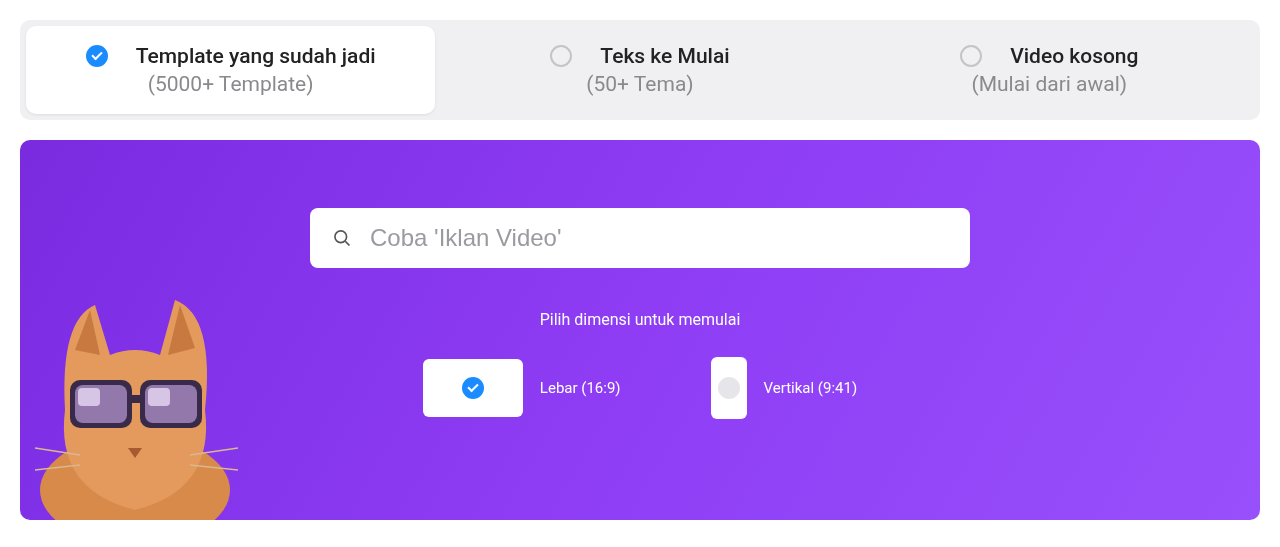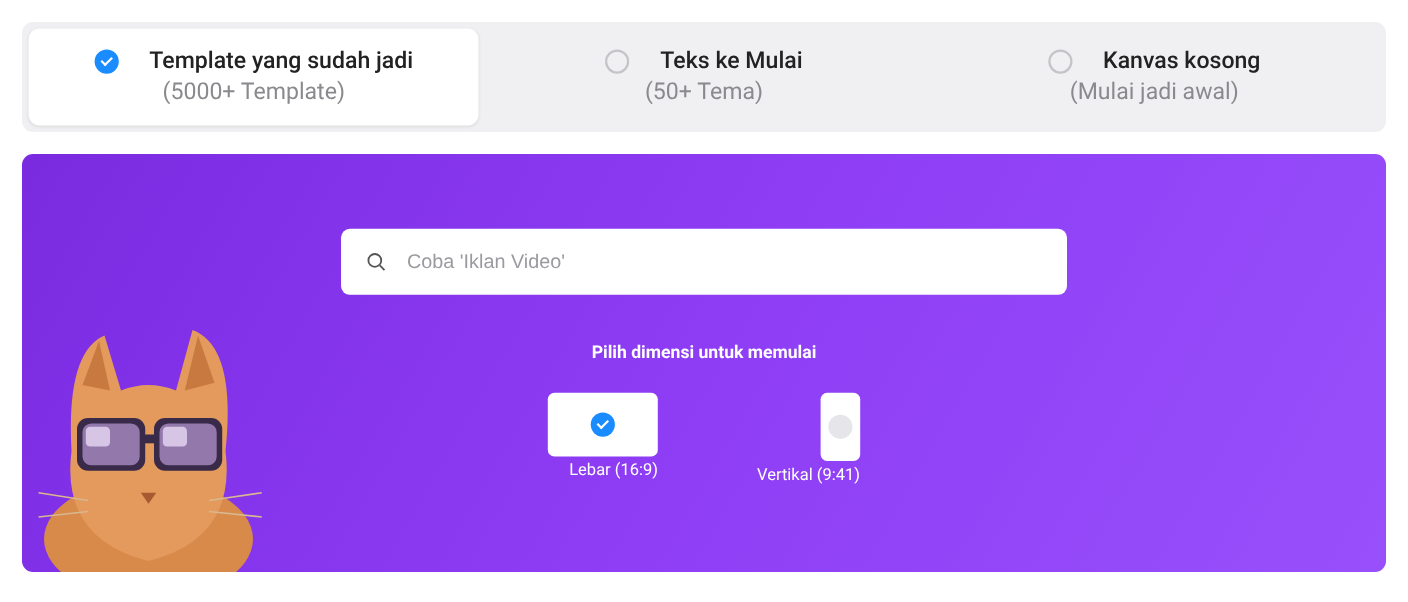--- a/index.html
+++ b/index.html
@@ -101,43 +101,43 @@
     }
     .search-icon {
       width: 20px;
       height: 20px;
       flex-shrink: 0;
     }
     .search-input {
       flex: 1;
       border: none;
       outline: none;
-      font-size: 18px;
+      font-size: 24px;
       color: #444;
       background: transparent;
     }
     .search-input::placeholder {
       color: #9a9aa0;
     }
     .dimension-label {
       color: #fff;
       font-size: 16px;
       margin-top: 42px;
-      font-weight: 700;
+      font-weight: 400;
     }
     .dimension-options {
       display: flex;
       gap: 90px;
       margin-top: 28px;
     }
     .dim-option {
       display: flex;
-      flex-direction: column;
-      align-items: flex-end;
-      gap: 3px;
+      flex-direction: row;
+      align-items: center;
+      gap: 17px;
       cursor: pointer;
     }
     .dim-box {
       background: #fff;
       border-radius: 6px;
       display: flex;
       align-items: center;
       justify-content: center;
     }
     .dim-box.wide { width: 100px; height: 58px; }
@@ -183,23 +183,23 @@
   <div class="tab">
     <div class="tab-header">
       <span class="radio-indicator"></span>
       <span class="tab-title">Teks ke Mulai</span>
     </div>
     <span class="tab-subtitle">(50+ Tema)</span>
   </div>
   <div class="tab">
     <div class="tab-header">
       <span class="radio-indicator"></span>
-      <span class="tab-title">Kanvas kosong</span>
-    </div>
-    <span class="tab-subtitle">(Mulai jadi awal)</span>
+      <span class="tab-title">Video kosong</span>
+    </div>
+    <span class="tab-subtitle">(Mulai dari awal)</span>
   </div>
 </div>
 
 <div class="hero">
   <svg class="cat-illustration" viewBox="0 0 230 260">
 
     <ellipse cx="115" cy="230" rx="95" ry="55" fill="#d88a4a"></ellipse>
     <path d="M 45 150 Q 40 60 75 45 L 90 95 Q 115 85 140 95 L 155 40 Q 195 55 185 150 Q 195 230 115 250 Q 35 230 45 150 Z" fill="#e39a5c"></path>
     <path d="M 70 50 L 80 95 L 55 90 Z" fill="#c87940"></path>
     <path d="M 160 45 L 175 88 L 148 95 Z" fill="#c87940"></path>

